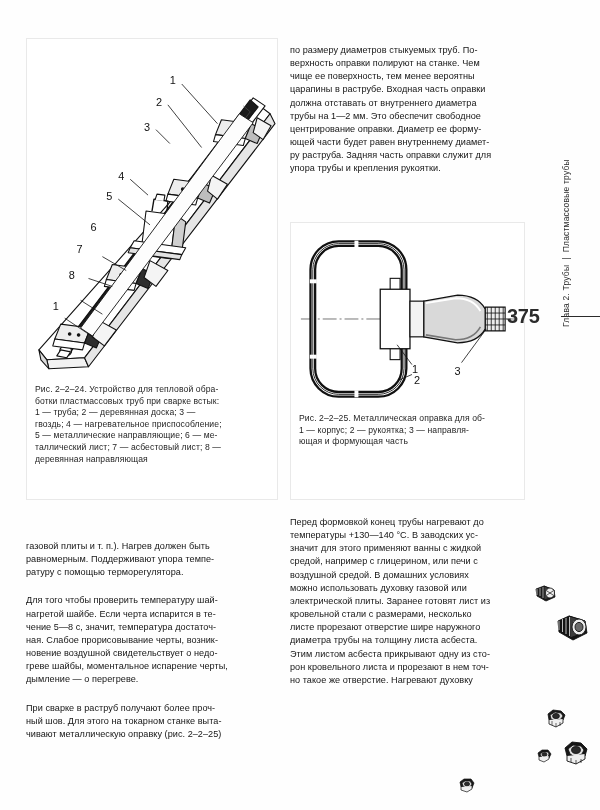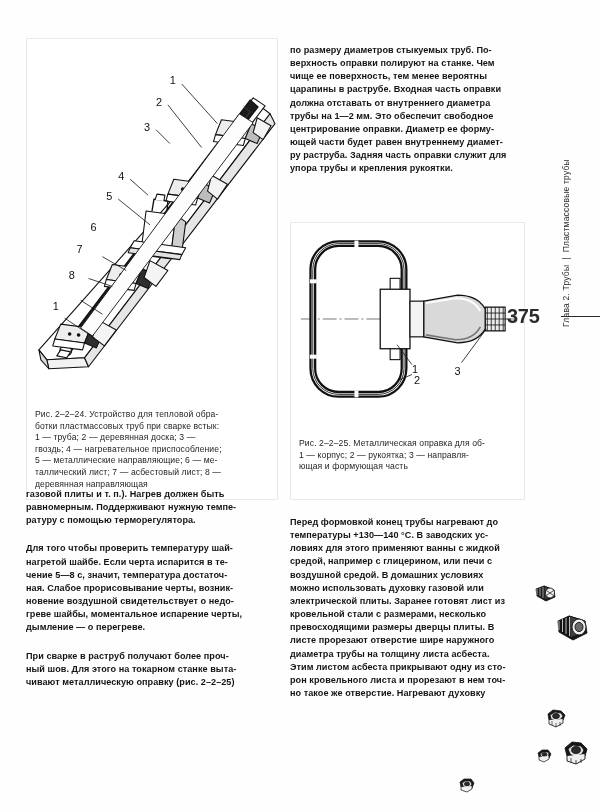--- a/index.html
+++ b/index.html
@@ -42,40 +42,39 @@
 
   .fig-art svg { display: block; width: 100%; height: 100%; }
 
   .fig-caption {
     font-size: 8.6px;
     line-height: 11.6px;
     padding: 0 8px;
     text-align: justify;
     color: #1f1f1f;
     letter-spacing: .1px;
-    margin-top: 25px;
   }
   .fig-caption .cap-line { display: block; }
 
   
   .col {
     position: absolute;
     font-size: 9.1px;
     line-height: 13.15px;
     text-align: justify;
     color: #141414;
     letter-spacing: .05px;
   }
   #col-top-right  { left: 290px; top: 44px;  width: 236px; }
-  #col-bot-left   { left: 26px;  top: 488px; width: 252px; }
+  #col-bot-left   { left: 26px;  top: 540px; width: 252px; }
   #col-bot-right  { left: 290px; top: 516px; width: 236px; }
 
   .col p { margin: 0; }
   .col p + p { margin-top: 15px; }
-  .para-line { display: block; font-weight: bold; }
+  .para-line { display: block; }
 
   
   #page-rail {
     position: absolute;
     left: 505px;
     top: 0;
     width: 75px;
     height: 724px;
   }
   #page-number {
@@ -312,21 +311,21 @@
       <span class="para-line">центрирование оправки. Диаметр ее форму-</span>
       <span class="para-line">ющей части будет равен внутреннему диамет-</span>
       <span class="para-line">ру раструба. Задняя часть оправки служит для</span>
       <span class="para-line">упора трубы и крепления рукоятки.</span>
     </p>
   </div>
 
   <div class="col" id="col-bot-left">
     <p>
       <span class="para-line">газовой плиты и т. п.). Нагрев должен быть</span>
-      <span class="para-line">равномерным. Поддерживают нужную темпе-</span>
+      <span class="para-line">равномерным. Поддерживают упора темпе-</span>
       <span class="para-line">ратуру с помощью терморегулятора.</span>
     </p>
     <p>
       <span class="para-line">Для того чтобы проверить температуру шай-</span>
       <span class="para-line">нагретой шайбе. Если черта испарится в те-</span>
       <span class="para-line">чение 5—8 с, значит, температура достаточ-</span>
       <span class="para-line">ная. Слабое прорисовывание черты, возник-</span>
       <span class="para-line">новение воздушной свидетельствует о недо-</span>
       <span class="para-line">греве шайбы, моментальное испарение черты,</span>
       <span class="para-line">дымление — о перегреве.</span>
@@ -335,27 +334,26 @@
       <span class="para-line">При сварке в раструб получают более проч-</span>
       <span class="para-line">ный шов. Для этого на токарном станке выта-</span>
       <span class="para-line">чивают металлическую оправку (рис. 2–2–25)</span>
     </p>
   </div>
 
   <div class="col" id="col-bot-right">
     <p>
       <span class="para-line">Перед формовкой конец трубы нагревают до</span>
       <span class="para-line">температуры +130—140 °С. В заводских ус-</span>
-      <span class="para-line">ловиях для этого применяют ванны с жидкой</span>
+      <span class="para-line">значит для этого применяют ванны с жидкой</span>
       <span class="para-line">средой, например с глицерином, или печи с</span>
       <span class="para-line">воздушной средой. В домашних условиях</span>
       <span class="para-line">можно использовать духовку газовой или</span>
       <span class="para-line">электрической плиты. Заранее готовят лист из</span>
       <span class="para-line">кровельной стали с размерами, несколько</span>
-      <span class="para-line">превосходящими размеры дверцы плиты. В</span>
       <span class="para-line">листе прорезают отверстие шире наружного</span>
       <span class="para-line">диаметра трубы на толщину листа асбеста.</span>
       <span class="para-line">Этим листом асбеста прикрывают одну из сто-</span>
       <span class="para-line">рон кровельного листа и прорезают в нем точ-</span>
       <span class="para-line">но такое же отверстие. Нагревают духовку</span>
     </p>
   </div>
 
   <div id="page-rail">
     <div id="page-number">375</div>

